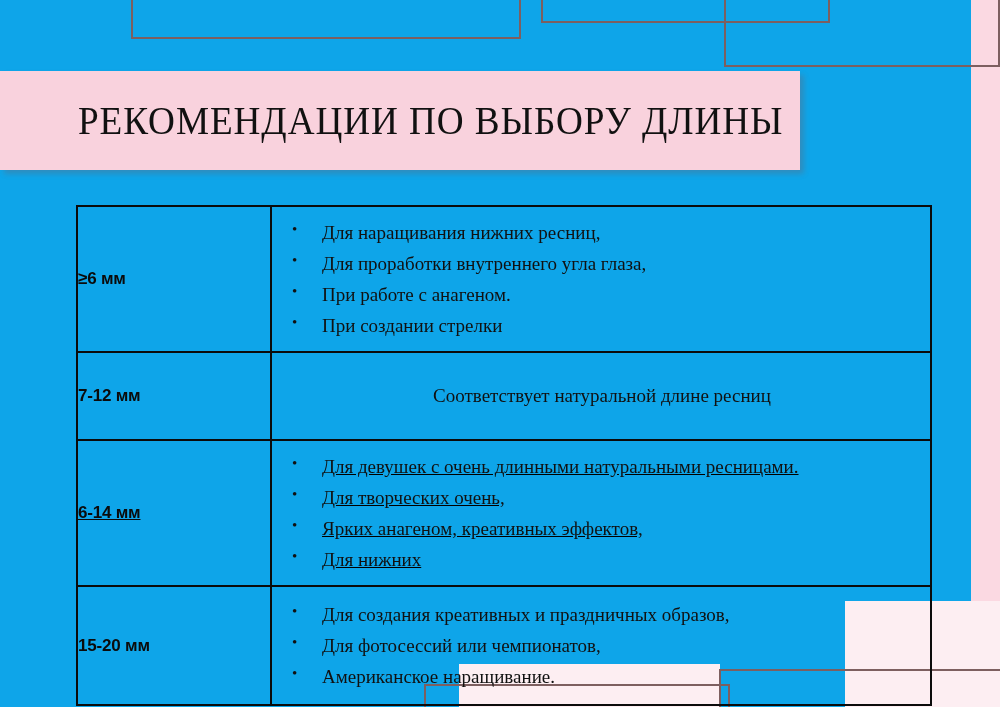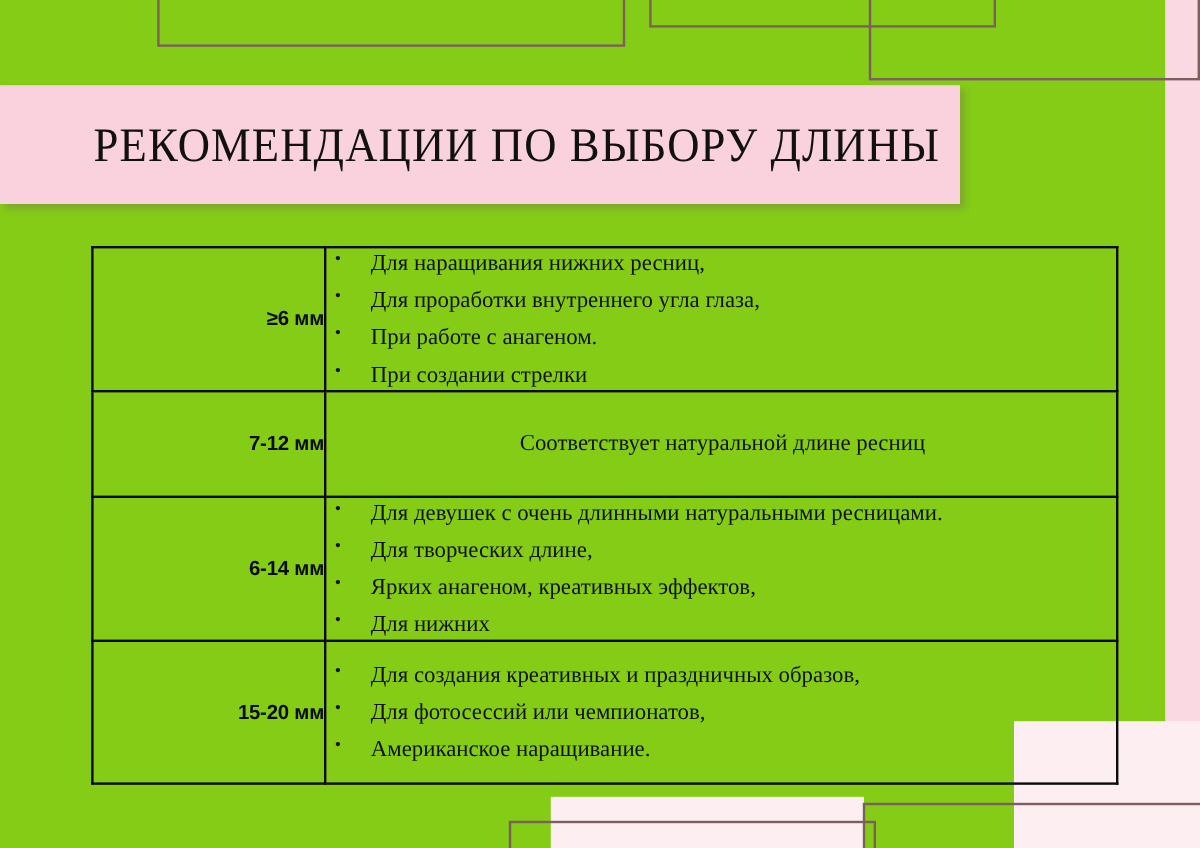--- a/index.html
+++ b/index.html
@@ -13,21 +13,21 @@
     font-family: "Liberation Serif", serif;
     overflow: hidden;
     position: relative;
   }
 
   #slide {
     position: absolute;
     left: 0; top: 0;
     width: 1000px;
     height: 707px;
-    background: #84cc16;
+    background: #0ea5e9;
     overflow: hidden;
   }
 
   
   .deco-rect {
     position: absolute;
     border: 2px solid #7d5f60;
     background: transparent;
     box-sizing: border-box;
   }
@@ -141,42 +141,42 @@
     border-collapse: collapse;
     table-layout: fixed;
   }
   #length-table td {
     border: 2px solid #0b0b0b;
     vertical-align: middle;
     padding: 0;
   }
   td.range-cell {
     width: 192px;
-    text-align: right;
+    text-align: left;
     font-family: "Liberation Sans", sans-serif;
     font-size: 17px;
     font-weight: bold;
     color: #0b0b0b;
     letter-spacing: -0.2px;
     border-radius: 17px;
   }
   td.desc-cell {
     padding: 10px 8px 10px 18px;
   }
   .plain-desc {
     font-family: "Liberation Serif", serif;
     font-size: 19px;
     color: #111111;
     padding-left: 2px;
     text-align: center;
   }
   ul.bullets {
     list-style: none;
     margin: 0;
-    padding: 3px;
+    padding: 16px;
   }
   ul.bullets li {
     position: relative;
     font-family: "Liberation Serif", serif;
     font-size: 19px;
     color: #111111;
     line-height: 1.0;
     padding: 0 0 0 34px;
     margin: 0 0 12px 0;
     white-space: nowrap;
@@ -189,21 +189,21 @@
     position: absolute;
     left: 4px;
     top: -1px;
     font-size: 15px;
     color: #111111;
   }
 
   
   #row-0 td { height: 113px; }
   #row-1 td { height: 86px; }
-  #row-2 td { height: 108px; }
+  #row-2 td { height: 108px; text-decoration: underline; }
   #row-3 td { height: 117px; margin-left: 38px; }
 </style>
 </head>
 <body>
 
 <div id="slide">
 
   <div class="deco-fill" id="deco-right-band"></div>
   <div class="deco-fill-soft" id="deco-bottom-right-soft"></div>
   <div class="deco-fill-soft" id="deco-bottom-center-soft"></div>
@@ -239,21 +239,21 @@
         <td class="desc-cell">
           <div class="plain-desc">Соответствует натуральной длине ресниц</div>
         </td>
       </tr>
 
       <tr id="row-2">
         <td class="range-cell">6-14 мм</td>
         <td class="desc-cell">
           <ul class="bullets">
             <li>Для девушек с очень длинными натуральными ресницами.</li>
-            <li>Для творческих длине,</li>
+            <li>Для творческих очень,</li>
             <li>Ярких анагеном, креативных эффектов,</li>
             <li>Для нижних</li>
           </ul>
         </td>
       </tr>
 
       <tr id="row-3">
         <td class="range-cell">15-20 мм</td>
         <td class="desc-cell">
           <ul class="bullets">

